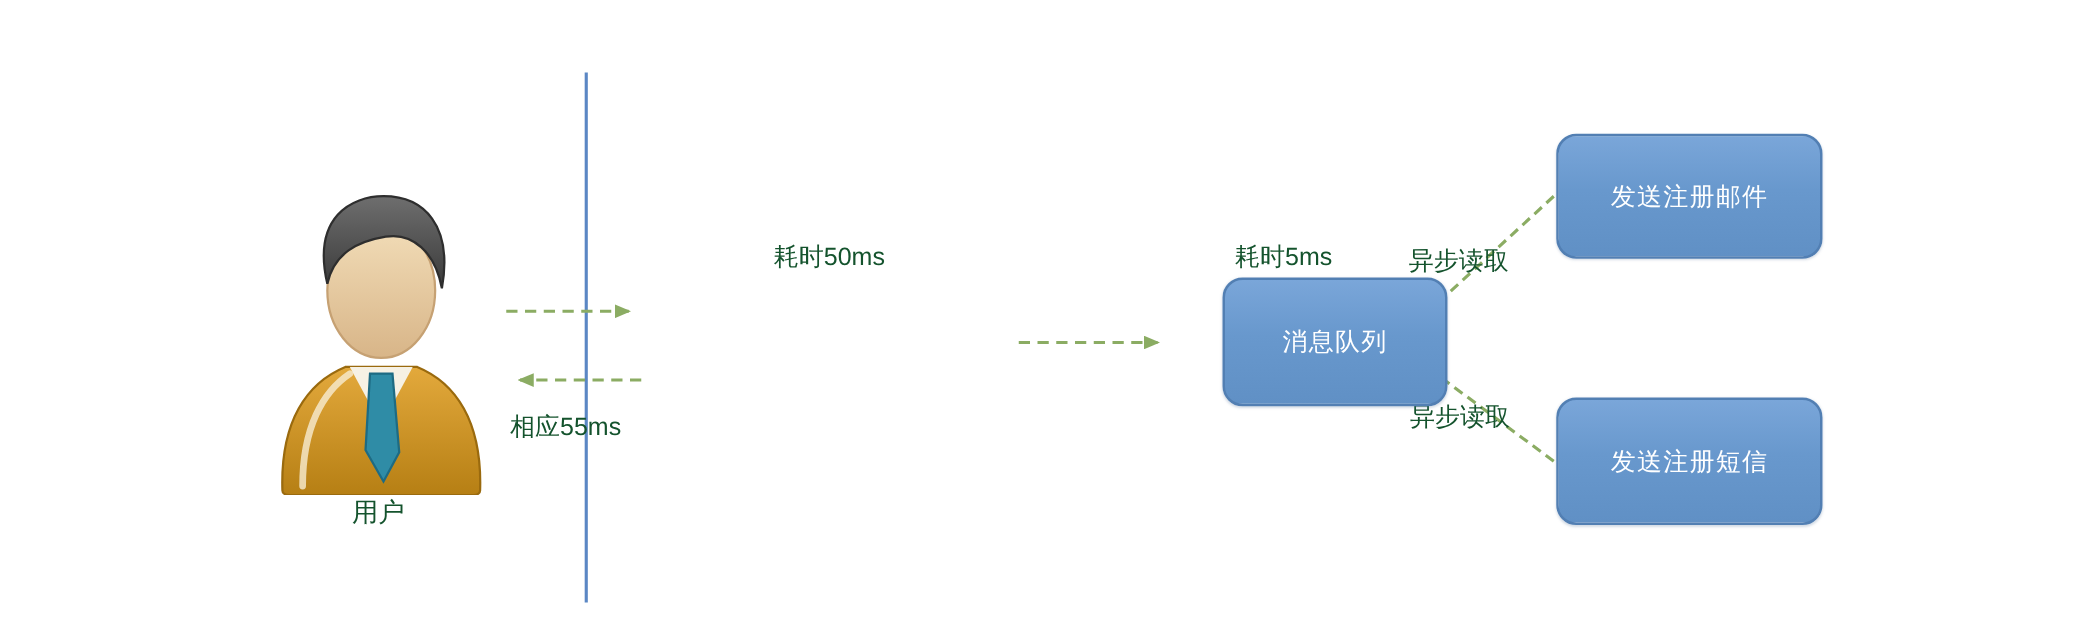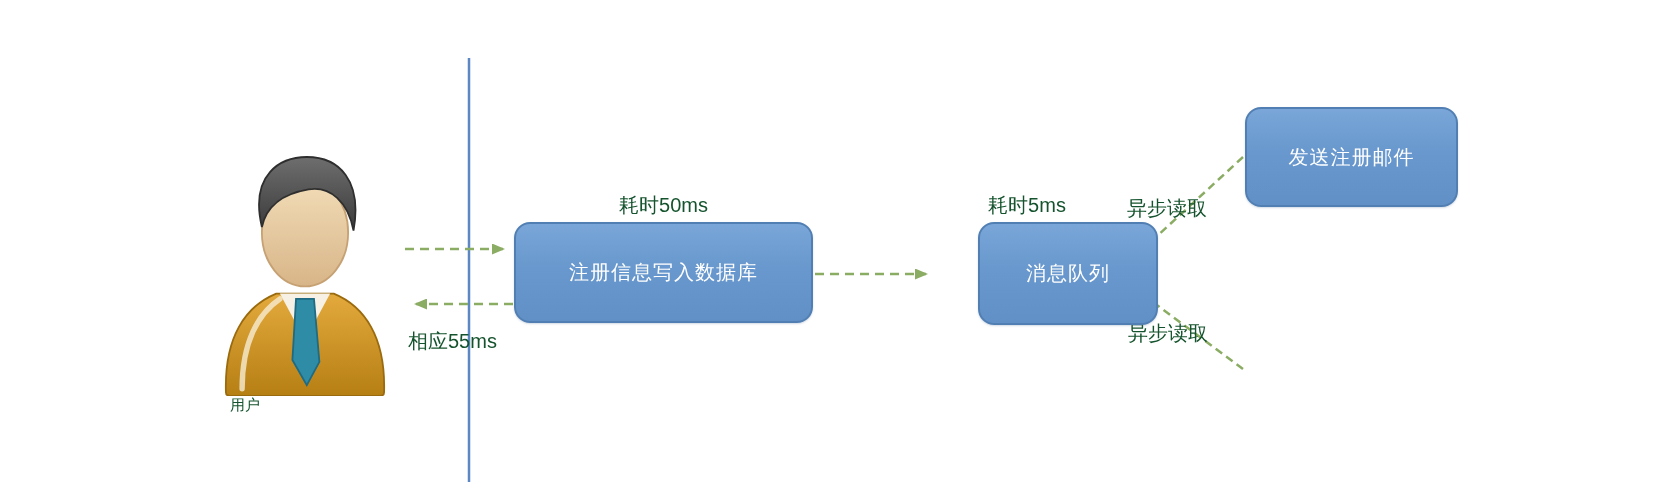--- a/index.html
+++ b/index.html
@@ -42,21 +42,21 @@
     font-size: 20px;
     color: #14532d;
     white-space: nowrap;
   }
   .lbl-note-db   { left: 514px; top: 192px; width: 299px; text-align: center; }
   .lbl-note-mq   { left: 937px; top: 192px; width: 180px; text-align: center; }
   .lbl-write     { left: 813px; top: 240px; width: 124px; text-align: center; }
   .lbl-response  { left: 408px; top: 328px; text-align: right; }
   .lbl-async-top { left: 1127px; top: 195px; }
   .lbl-async-bot { left: 1128px; top: 320px; }
-  .lbl-user      { left: 230px; top: 396px; width: 145px; text-align: left; font-size: 15px; }
+  .lbl-user      { left: 230px; top: 396px; width: 145px; text-align: center; font-size: 21px; }
   .person {
     position: absolute;
     left: 215px; top: 148px;
     width: 180px; height: 248px;
   }
 </style>
 </head>
 <body>
 
 <div class="canvas">
@@ -98,23 +98,23 @@
     <path d="M26,44 C19,14 37,5 51,5 C69,5 82,18 77,46 C74,30 64,21 52,23 C40,25 29,30 26,44 Z" fill="url(#hairg)" stroke="#2e2e2e" stroke-width="1"></path>
   </svg>
   <div class="lbl lbl-user">用户</div>
 
   <div class="lbl lbl-note-db">耗时50ms</div>
   <div class="lbl lbl-note-mq">耗时5ms</div>
   <div class="lbl lbl-response">相应55ms</div>
   <div class="lbl lbl-async-top">异步读取</div>
   <div class="lbl lbl-async-bot">异步读取</div>
 
-  <div class="node node-db">
-    <span>注册信息写入数据库</span>
-  </div>
   <div class="node node-mq">
     <span>消息队列</span>
   </div>
   <div class="node node-email">
     <span>发送注册邮件</span>
   </div>
+  <div class="node node-sms">
+    <span>发送注册短信</span>
+  </div>
 
 </div>
 
 </body></html>

